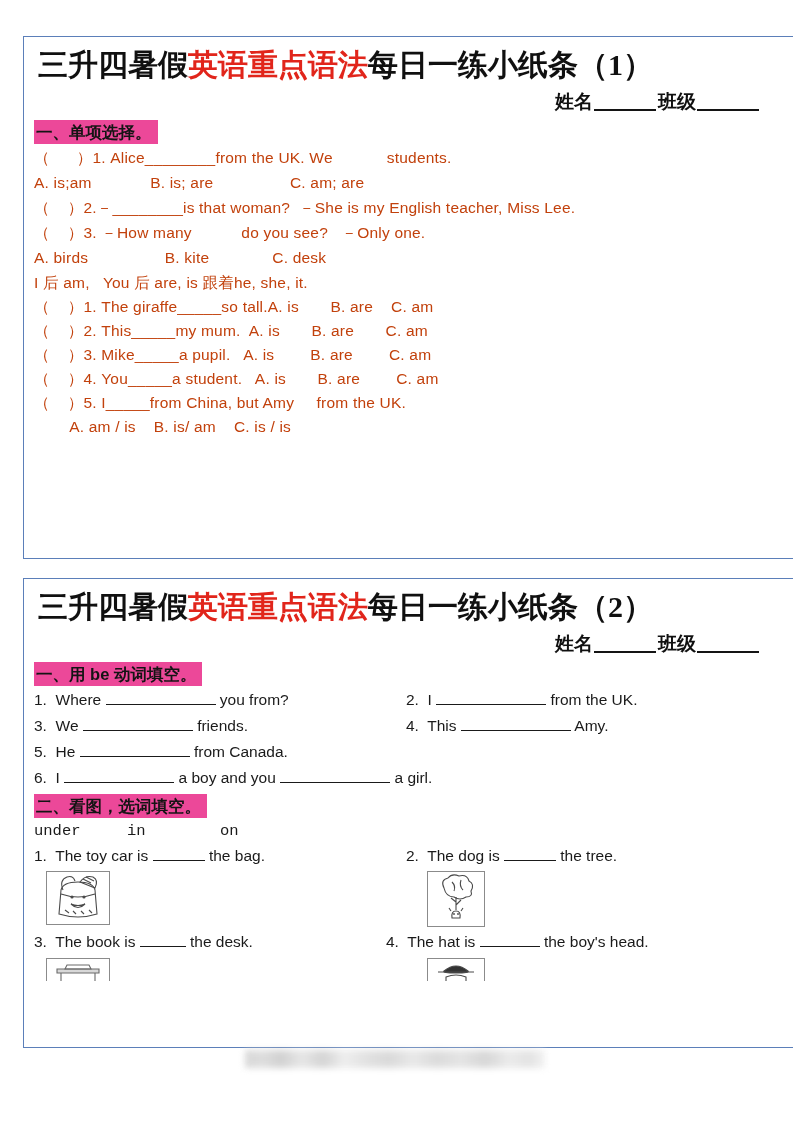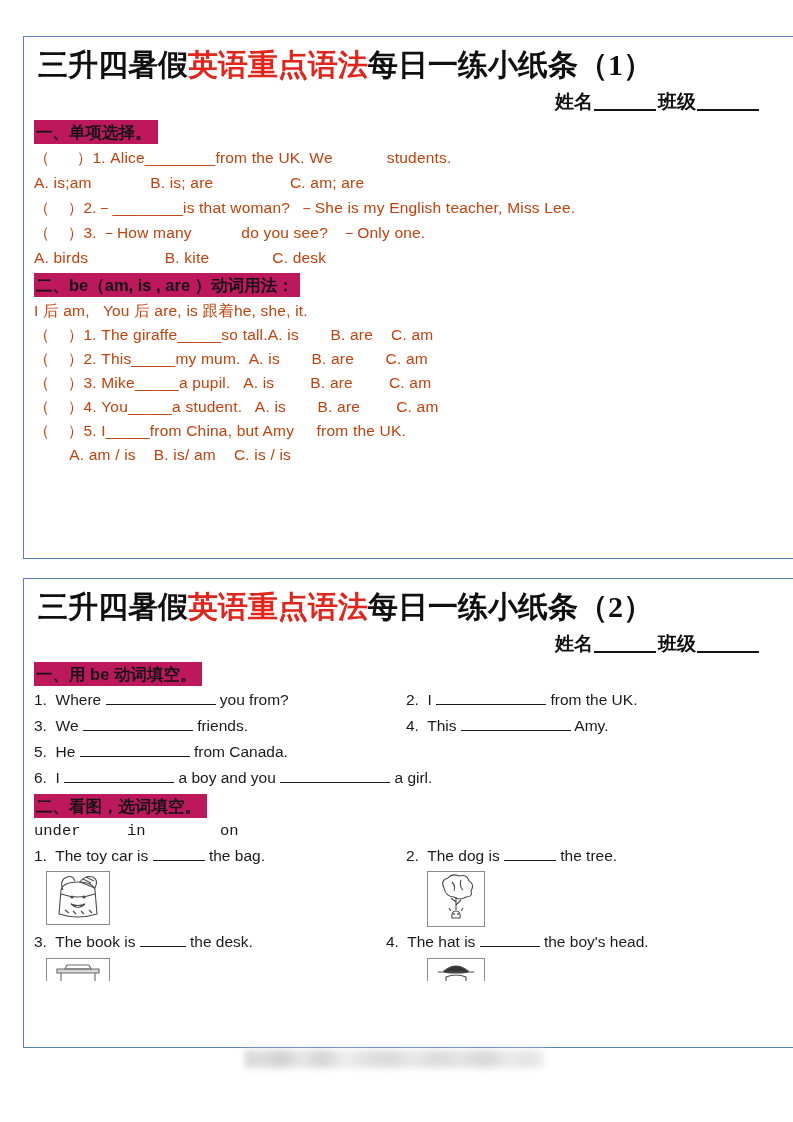--- a/index.html
+++ b/index.html
@@ -70,21 +70,21 @@
     display: inline-block;
     width: 62px;
     border-bottom: 2px solid #141414;
     margin: 0 2px 0 1px;
     vertical-align: -3px;
   }
 
   
   .sec-head {
     display: inline-block;
-    background: #be185d;
+    background: #ec4899;
     font-family: "Liberation Sans", "DejaVu Sans", sans-serif;
     font-weight: bold;
     font-size: 16.5px;
     line-height: 22px;
     padding: 1px 6px 1px 2px;
     margin: 3px 0 1px 0;
     white-space: nowrap;
     color: #141414;
   }
 
@@ -178,21 +178,20 @@
     <div class="namerow"><span>姓名</span><span class="blank"></span><span>班级</span><span class="blank"></span></div>
 
     <div class="sec-head">一、单项选择。</div>
 
     <div class="q">（      ）1. Alice________from the UK. We            students.</div>
     <div class="q">A. is;am             B. is; are                 C. am; are</div>
     <div class="q">（    ）2.－________is that woman?  －She is my English teacher, Miss Lee.</div>
     <div class="q">（    ）3. －How many           do you see?   －Only one.</div>
     <div class="q">A. birds                 B. kite              C. desk</div>
 
-    <div class="sec-head">二、be（am, is , are ）动词用法：</div>
 
     <div class="q">I 后 am,   You 后 are, is 跟着he, she, it.</div>
     <div class="q tight">（    ）1. The giraffe_____so tall.A. is       B. are    C. am</div>
     <div class="q tight">（    ）2. This_____my mum.  A. is       B. are       C. am</div>
     <div class="q tight">（    ）3. Mike_____a pupil.   A. is        B. are        C. am</div>
     <div class="q tight">（    ）4. You_____a student.   A. is       B. are        C. am</div>
     <div class="q tight">（    ）5. I_____from China, but Amy     from the UK.</div>
     <div class="q tight">        A. am / is    B. is/ am    C. is / is</div>
   </div>
 

